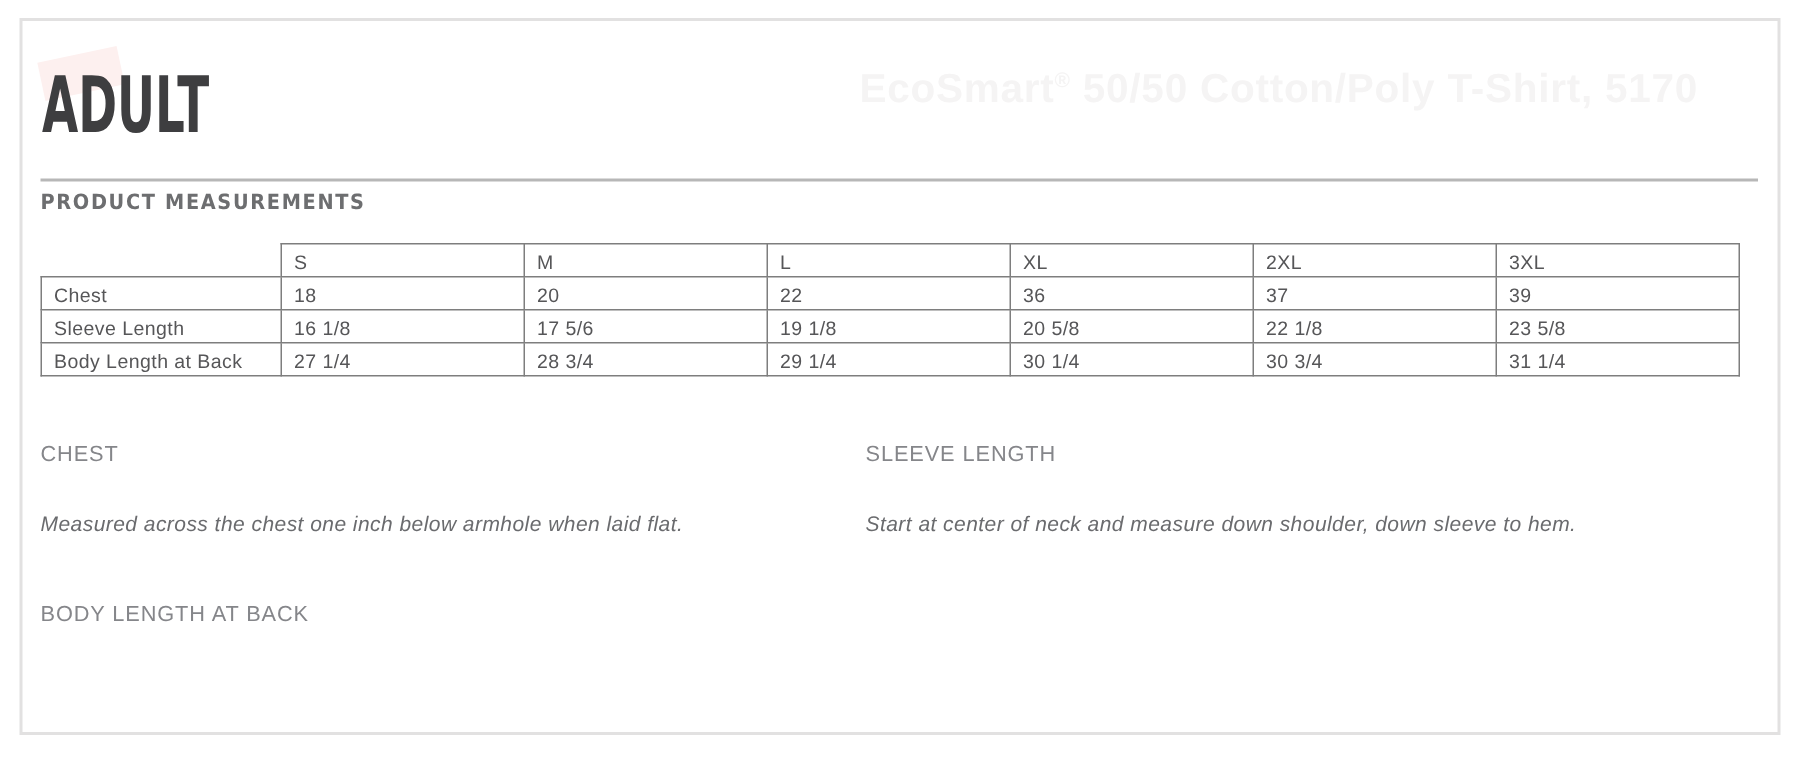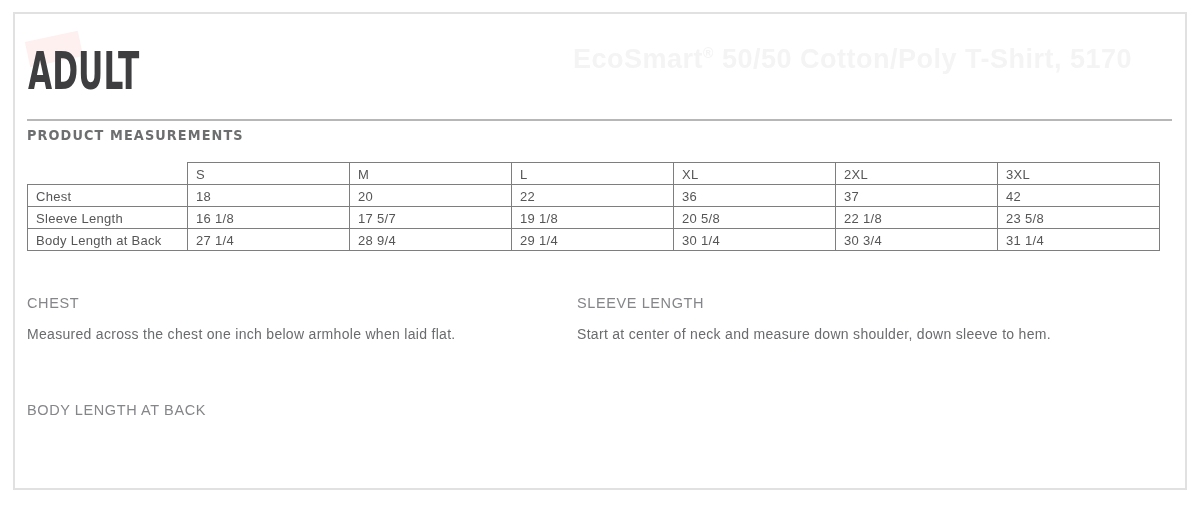--- a/index.html
+++ b/index.html
@@ -107,25 +107,26 @@
   .def-block {
     position: absolute;
   }
   .def-heading {
     font-size: 14.5px;
     color: #85868a;
     letter-spacing: 0.6px;
     font-weight: normal;
   }
   .def-text {
-    margin-top: 10px;
+    margin-top: 25px;
     font-size: 14px;
     line-height: 26px;
     color: #6a6b6e;
     letter-spacing: 0.3px;
+    font-style: italic;
   }
 </style>
 </head>
 <body>
 
 <div class="page">
   <div class="frame"></div>
 
   <div class="watermark-blob"></div>
 
@@ -159,35 +160,35 @@
       </tr>
     </thead>
     <tbody>
       <tr>
         <td>Chest</td>
         <td>18</td>
         <td>20</td>
         <td>22</td>
         <td>36</td>
         <td>37</td>
-        <td>42</td>
+        <td>39</td>
       </tr>
       <tr>
         <td>Sleeve Length</td>
         <td>16 1/8</td>
-        <td>17 5/7</td>
+        <td>17 5/6</td>
         <td>19 1/8</td>
         <td>20 5/8</td>
         <td>22 1/8</td>
         <td>23 5/8</td>
       </tr>
       <tr>
         <td>Body Length at Back</td>
         <td>27 1/4</td>
-        <td>28 9/4</td>
+        <td>28 3/4</td>
         <td>29 1/4</td>
         <td>30 1/4</td>
         <td>30 3/4</td>
         <td>31 1/4</td>
       </tr>
     </tbody>
   </table>
 
   <div class="def-block" style="left:27px; top:295px; width:545px;">
     <div class="def-heading">CHEST</div>

